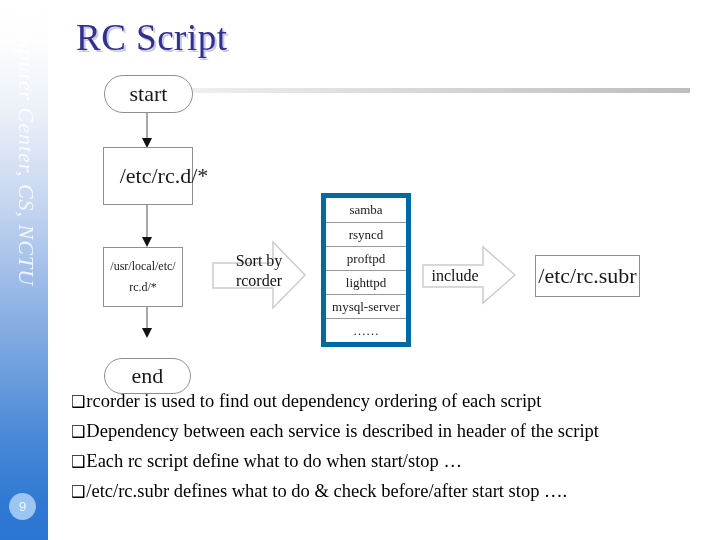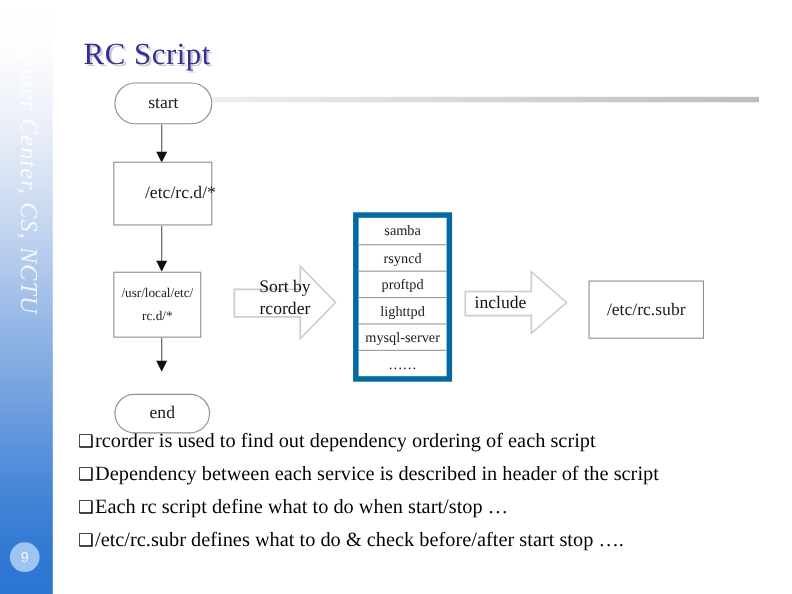--- a/index.html
+++ b/index.html
@@ -23,41 +23,41 @@
   .page-badge {
     position:absolute; left:9px; top:493px; width:27px; height:27px;
     border-radius:50%; background:#9cc5f1;
     display:flex; align-items:center; justify-content:center;
   }
   .page-badge span {
     color:#f4f9ff; font-family:"Liberation Sans", sans-serif; font-size:13px;
   }
   
   .title {
-    position:absolute; left:76px; top:34px; margin:0;
-    font-size:28px; font-weight:normal; color:#32328e;
+    position:absolute; left:76px; top:16px; margin:0;
+    font-size:37px; font-weight:normal; color:#32328e;
     text-shadow:2px 2px 0 #c9c9dd; letter-spacing:0.5px;
   }
   .rule {
     position:absolute; left:190px; top:88px; width:500px; height:5px;
     background:linear-gradient(to right,#efefef,#bdbdbd);
   }
   
   .node {
     position:absolute; box-sizing:border-box;
     border:1px solid #8f8f8f; background:#fff; color:#1a1a1a;
     display:flex; flex-direction:column; align-items:center; justify-content:center;
-    text-align:center; font-size:16px; z-index:2;
+    text-align:center; font-size:22px; z-index:2;
   }
   .stadium { border-radius:19px; }
   .n-start { left:104px; top:75px;  width:89px; height:38px; }
   .n-box1  { left:103px; top:147px; width:90px; height:58px;padding-left:32px; }
   .n-box2  { left:103px; top:247px; width:80px; height:60px; font-size:12px; line-height:21px; }
   .n-end   { left:104px; top:338px; width:87px; height:36px;margin-top:20px; }
-  .n-subr  { left:535px; top:255px; width:105px; height:53px; }
+  .n-subr  { left:535px; top:255px; width:105px; height:42px; }
   .conn { position:absolute; z-index:1; }
   
   .block-arrow { position:absolute; z-index:1; }
   .ba-label {
     position:absolute; z-index:2; color:#111; font-size:16px; line-height:20px;
     text-align:center; white-space:nowrap;
   }
   .ba-sort    { left:213px; top:251px; width:92px; }
   .ba-include { left:420px; top:266px; width:70px; }
   

